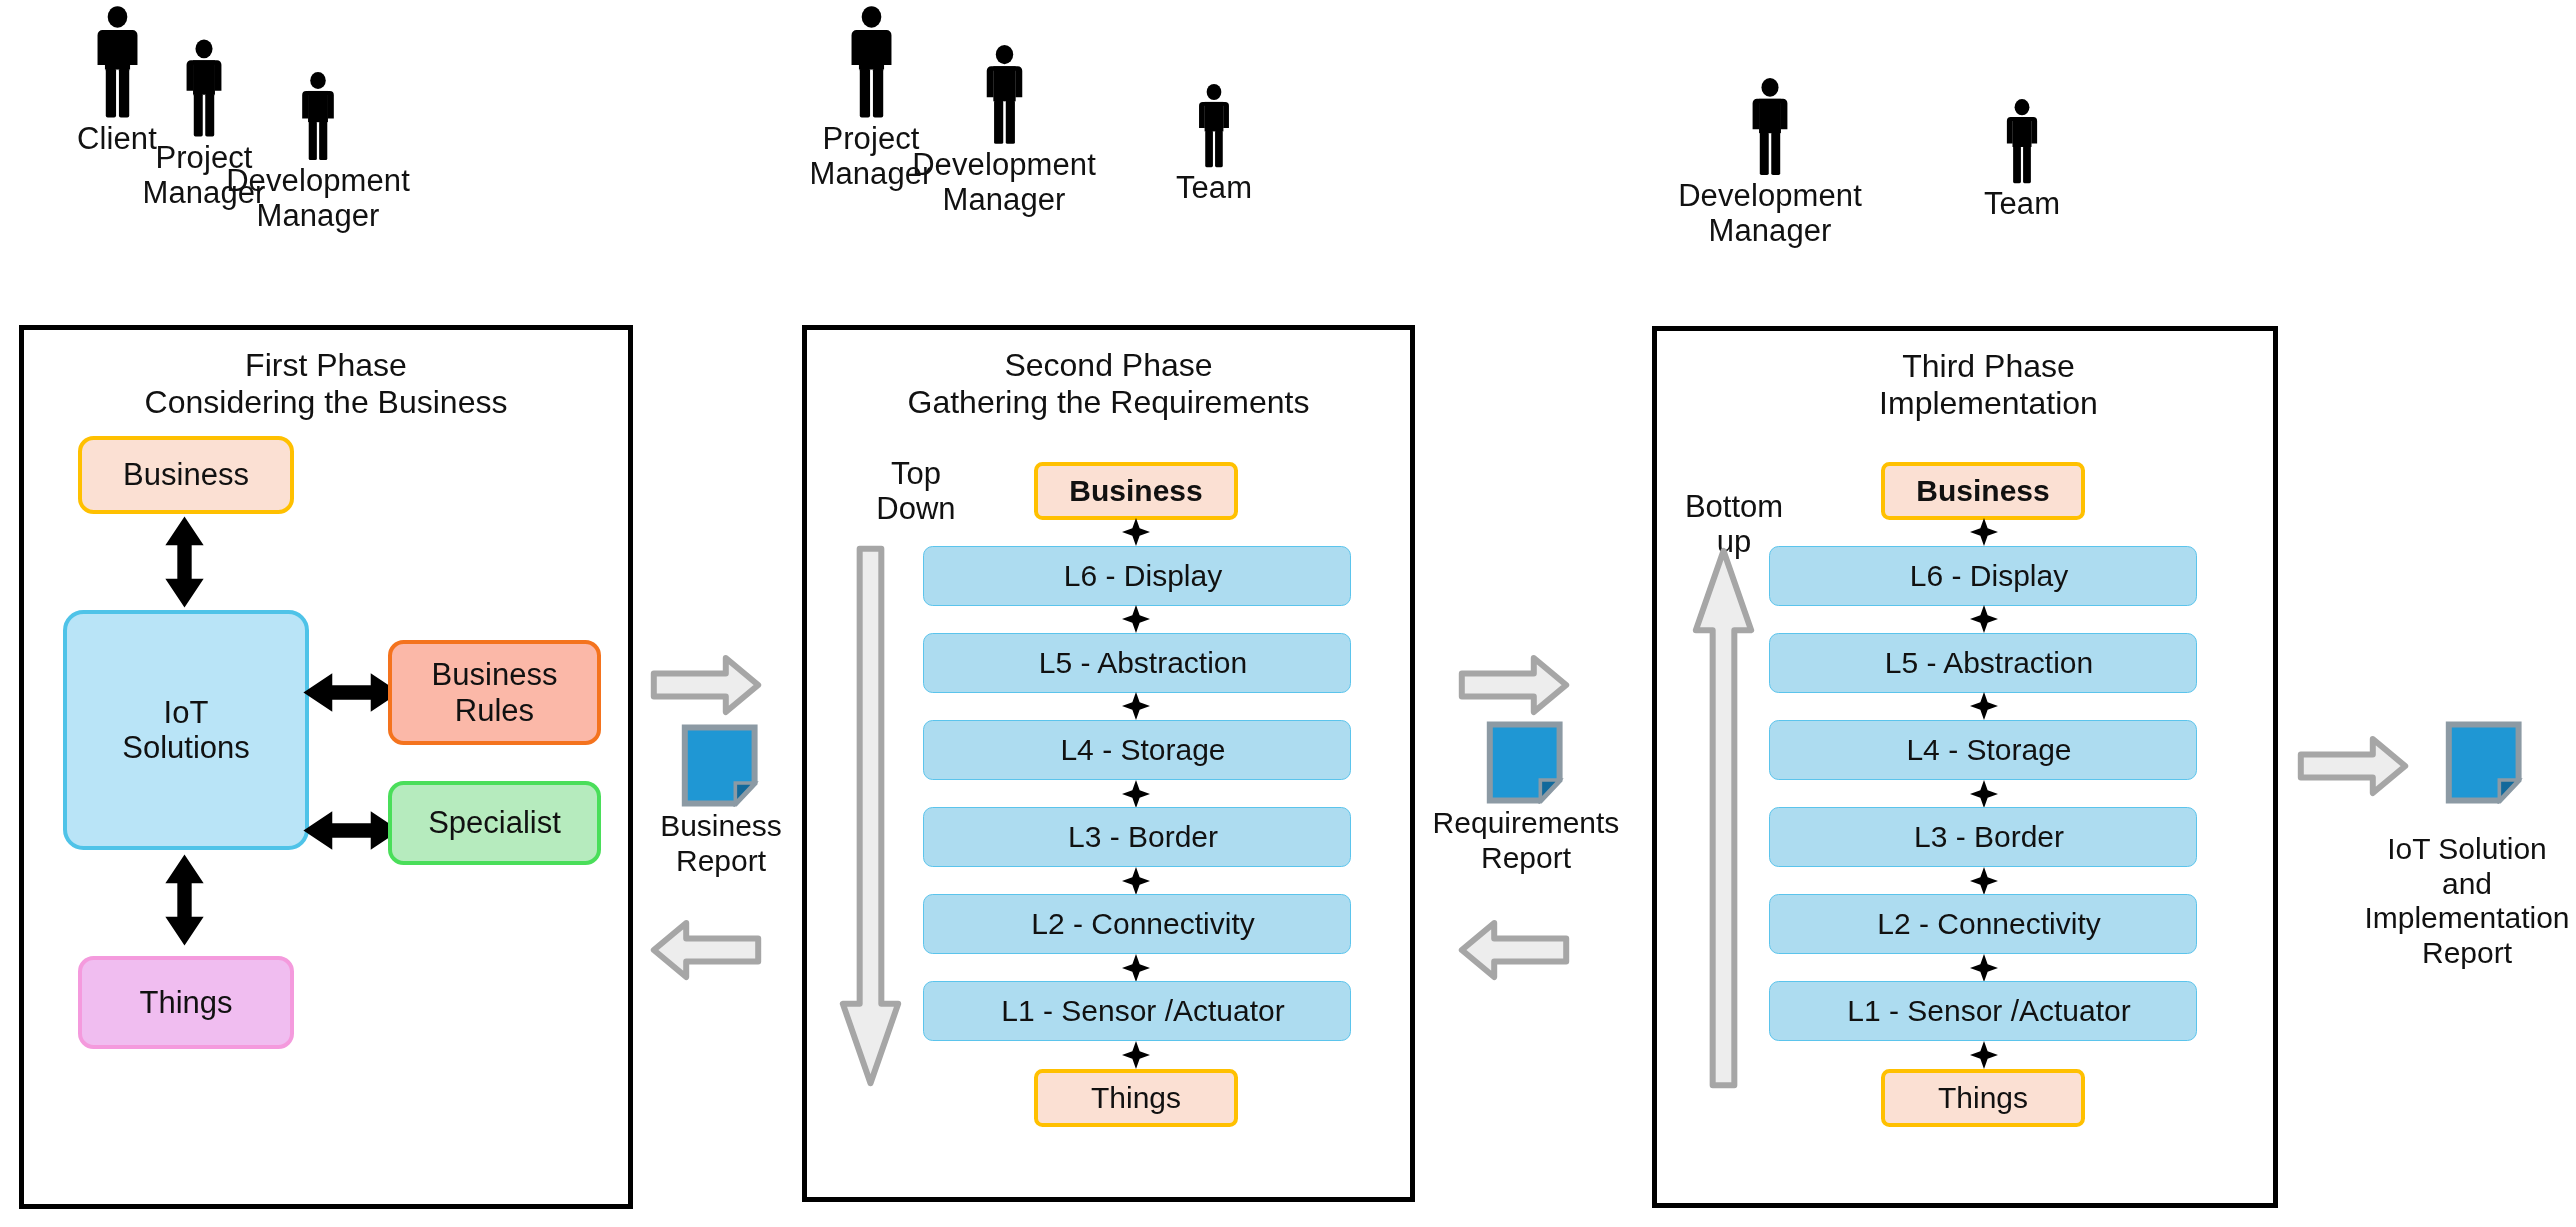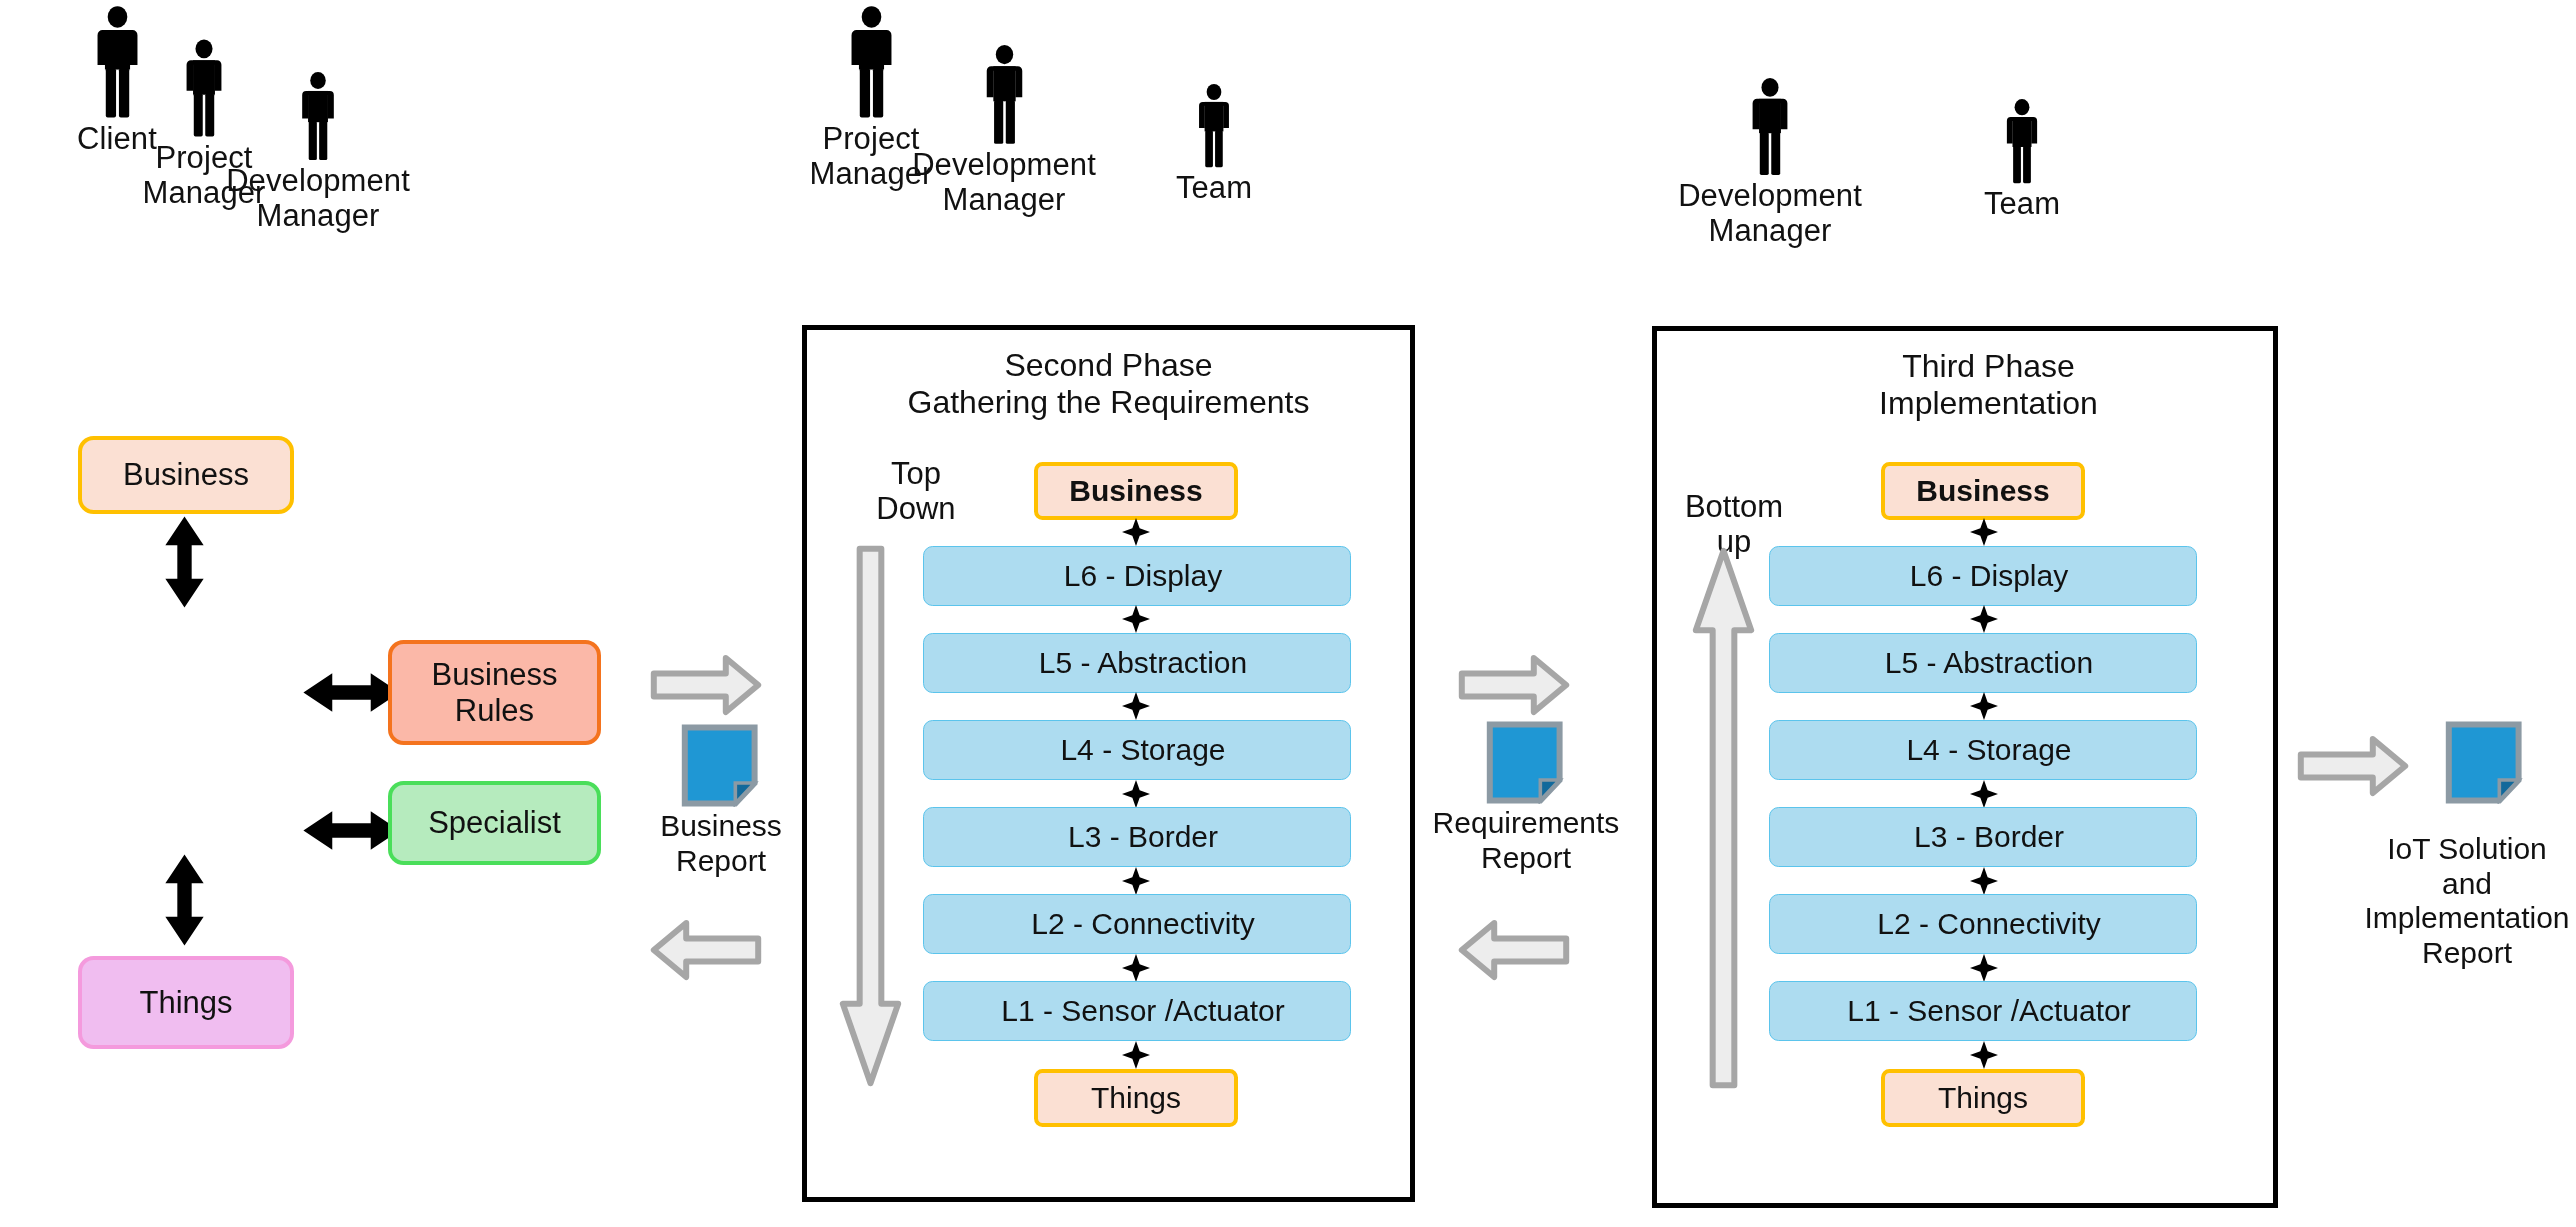--- a/index.html
+++ b/index.html
@@ -145,29 +145,35 @@
     <svg width="42" height="86" viewBox="0 0 46 95">
       <ellipse cx="23" cy="9" rx="8.2" ry="9" fill="#000"></ellipse>
       <path d="M10.5 20 h25 a4.2 4.2 0 0 1 4.2 4.2 v25 h-6.4 v-25 h-20.6 v25 h-6.4 v-25 a4.2 4.2 0 0 1 4.2 -4.2 z" fill="#000"></path>
       <rect x="12.5" y="20" width="21" height="33" fill="#000"></rect>
       <rect x="13.2" y="52" width="8.6" height="41" rx="1.6" fill="#000"></rect>
       <rect x="24.2" y="52" width="8.6" height="41" rx="1.6" fill="#000"></rect>
     </svg>
     <div class="actor-label">Team</div>
   </div>
 
+  <div class="phase" style="left:19px;top:325px;width:614px;height:884px;">
+    <div class="phase-title" style="top:17px;">First Phase
+Considering the Business</div>
+  </div>
 
   <div class="node n-business" style="left:78px;top:436px;width:216px;height:78px;">Business</div>
 
   <div class="dblarrow" style="left:151px;top:514px;">
     <svg width="67" height="96" viewBox="0 0 56 80">
       <polygon points="28,2 44,26 34,26 34,54 44,54 28,78 12,54 22,54 22,26 12,26" fill="#000"></polygon>
     </svg>
   </div>
 
+  <div class="node n-iot" style="left:63px;top:610px;width:246px;height:240px;">IoT
+Solutions</div>
 
   <div class="dblarrow" style="left:301px;top:661px;">
     <svg width="101" height="63" viewBox="0 0 84 52">
       <polygon points="2,26 26,10 26,20 58,20 58,10 82,26 58,42 58,32 26,32 26,42" fill="#000"></polygon>
     </svg>
   </div>
 
   <div class="node n-rules" style="left:388px;top:640px;width:213px;height:105px;">Business
 Rules</div>
 

